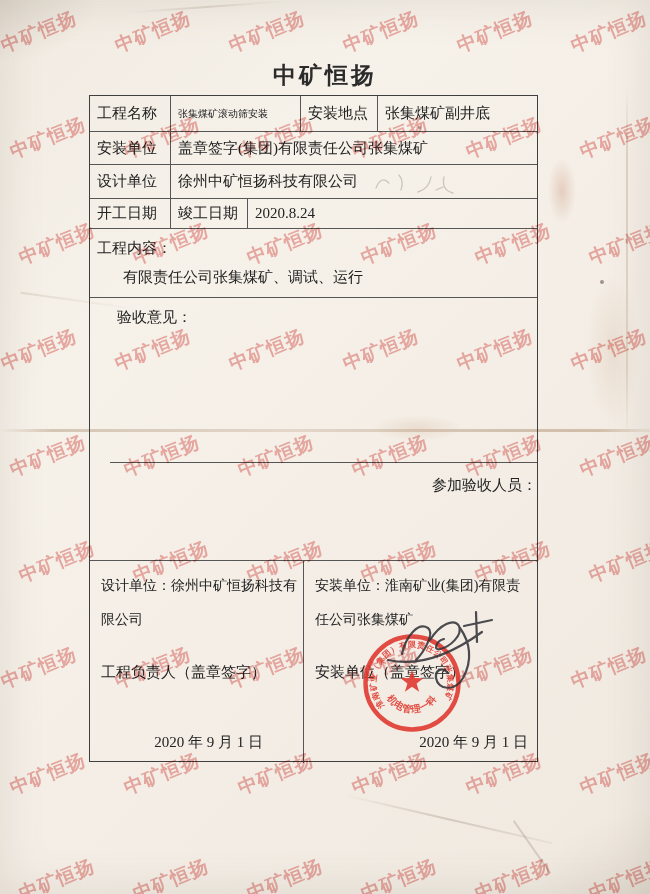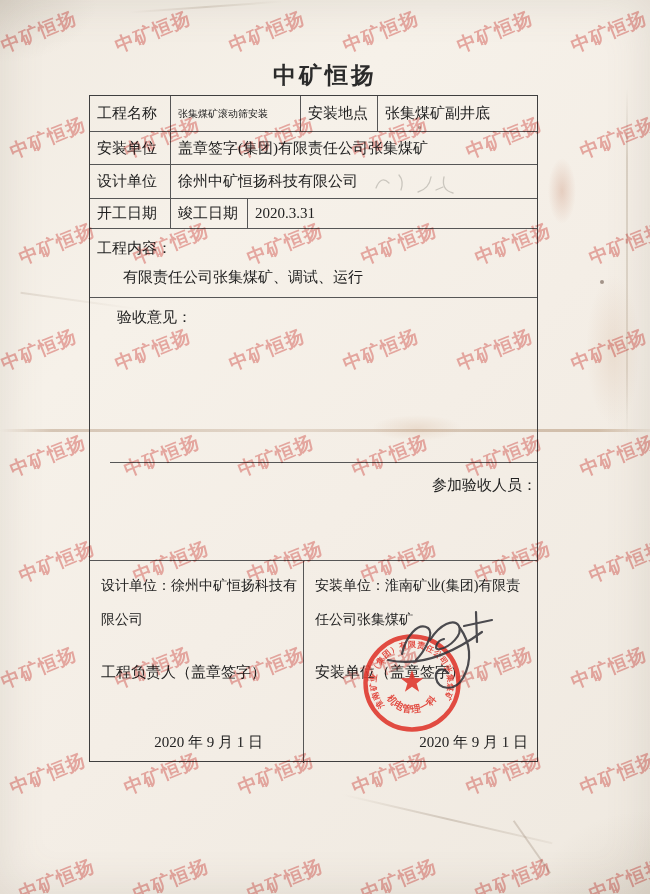--- a/index.html
+++ b/index.html
@@ -138,21 +138,21 @@
       </div>
 
       <div class="tr row-3">
         <div class="td w-label">设计单位</div>
         <div class="td w-val4">徐州中矿恒扬科技有限公司</div>
       </div>
 
       <div class="tr row-4">
         <div class="td w-label">开工日期</div>
         <div class="td w-label3">竣工日期</div>
-        <div class="td w-val4">2020.3.31</div>
+        <div class="td w-val4">2020.8.24</div>
       </div>
 
       <div class="tr row-free row-content">
         <span class="free-label">工程内容：</span>
         <span class="free-value">有限责任公司张集煤矿、调试、运行</span>
       </div>
 
       <div class="tr row-free row-opinion">
         <span class="free-label">验收意见：</span>
       </div>

